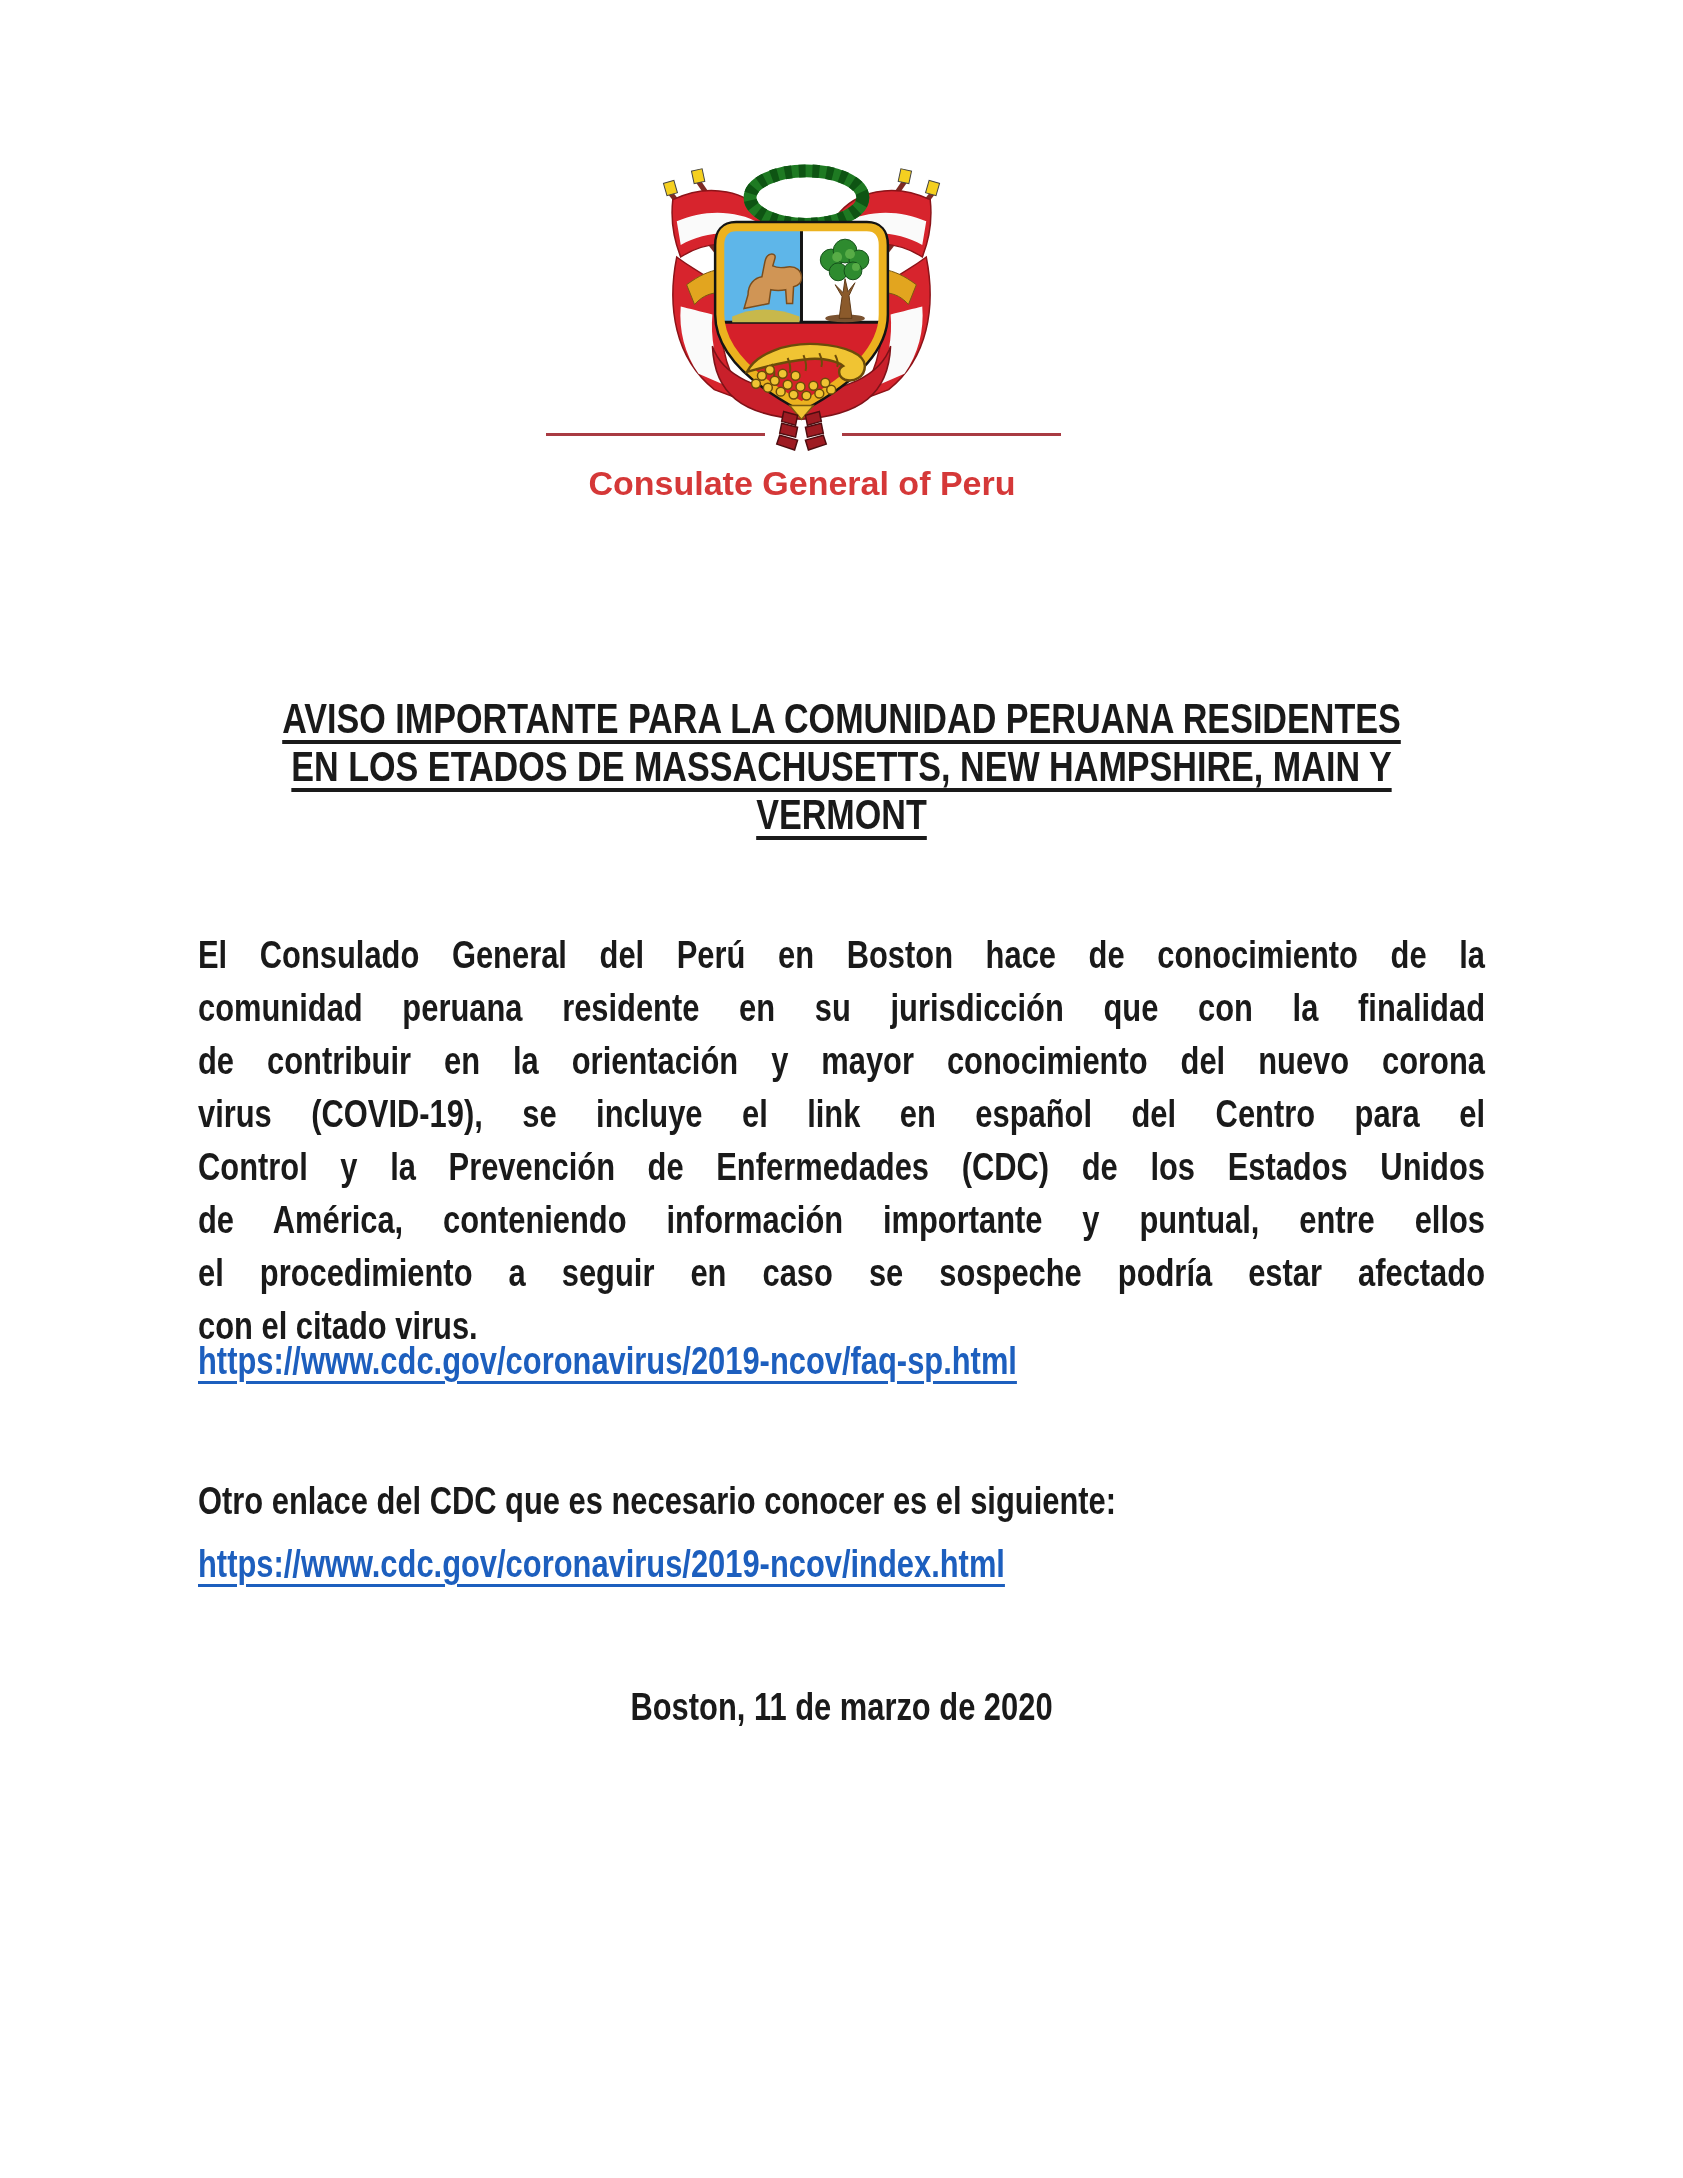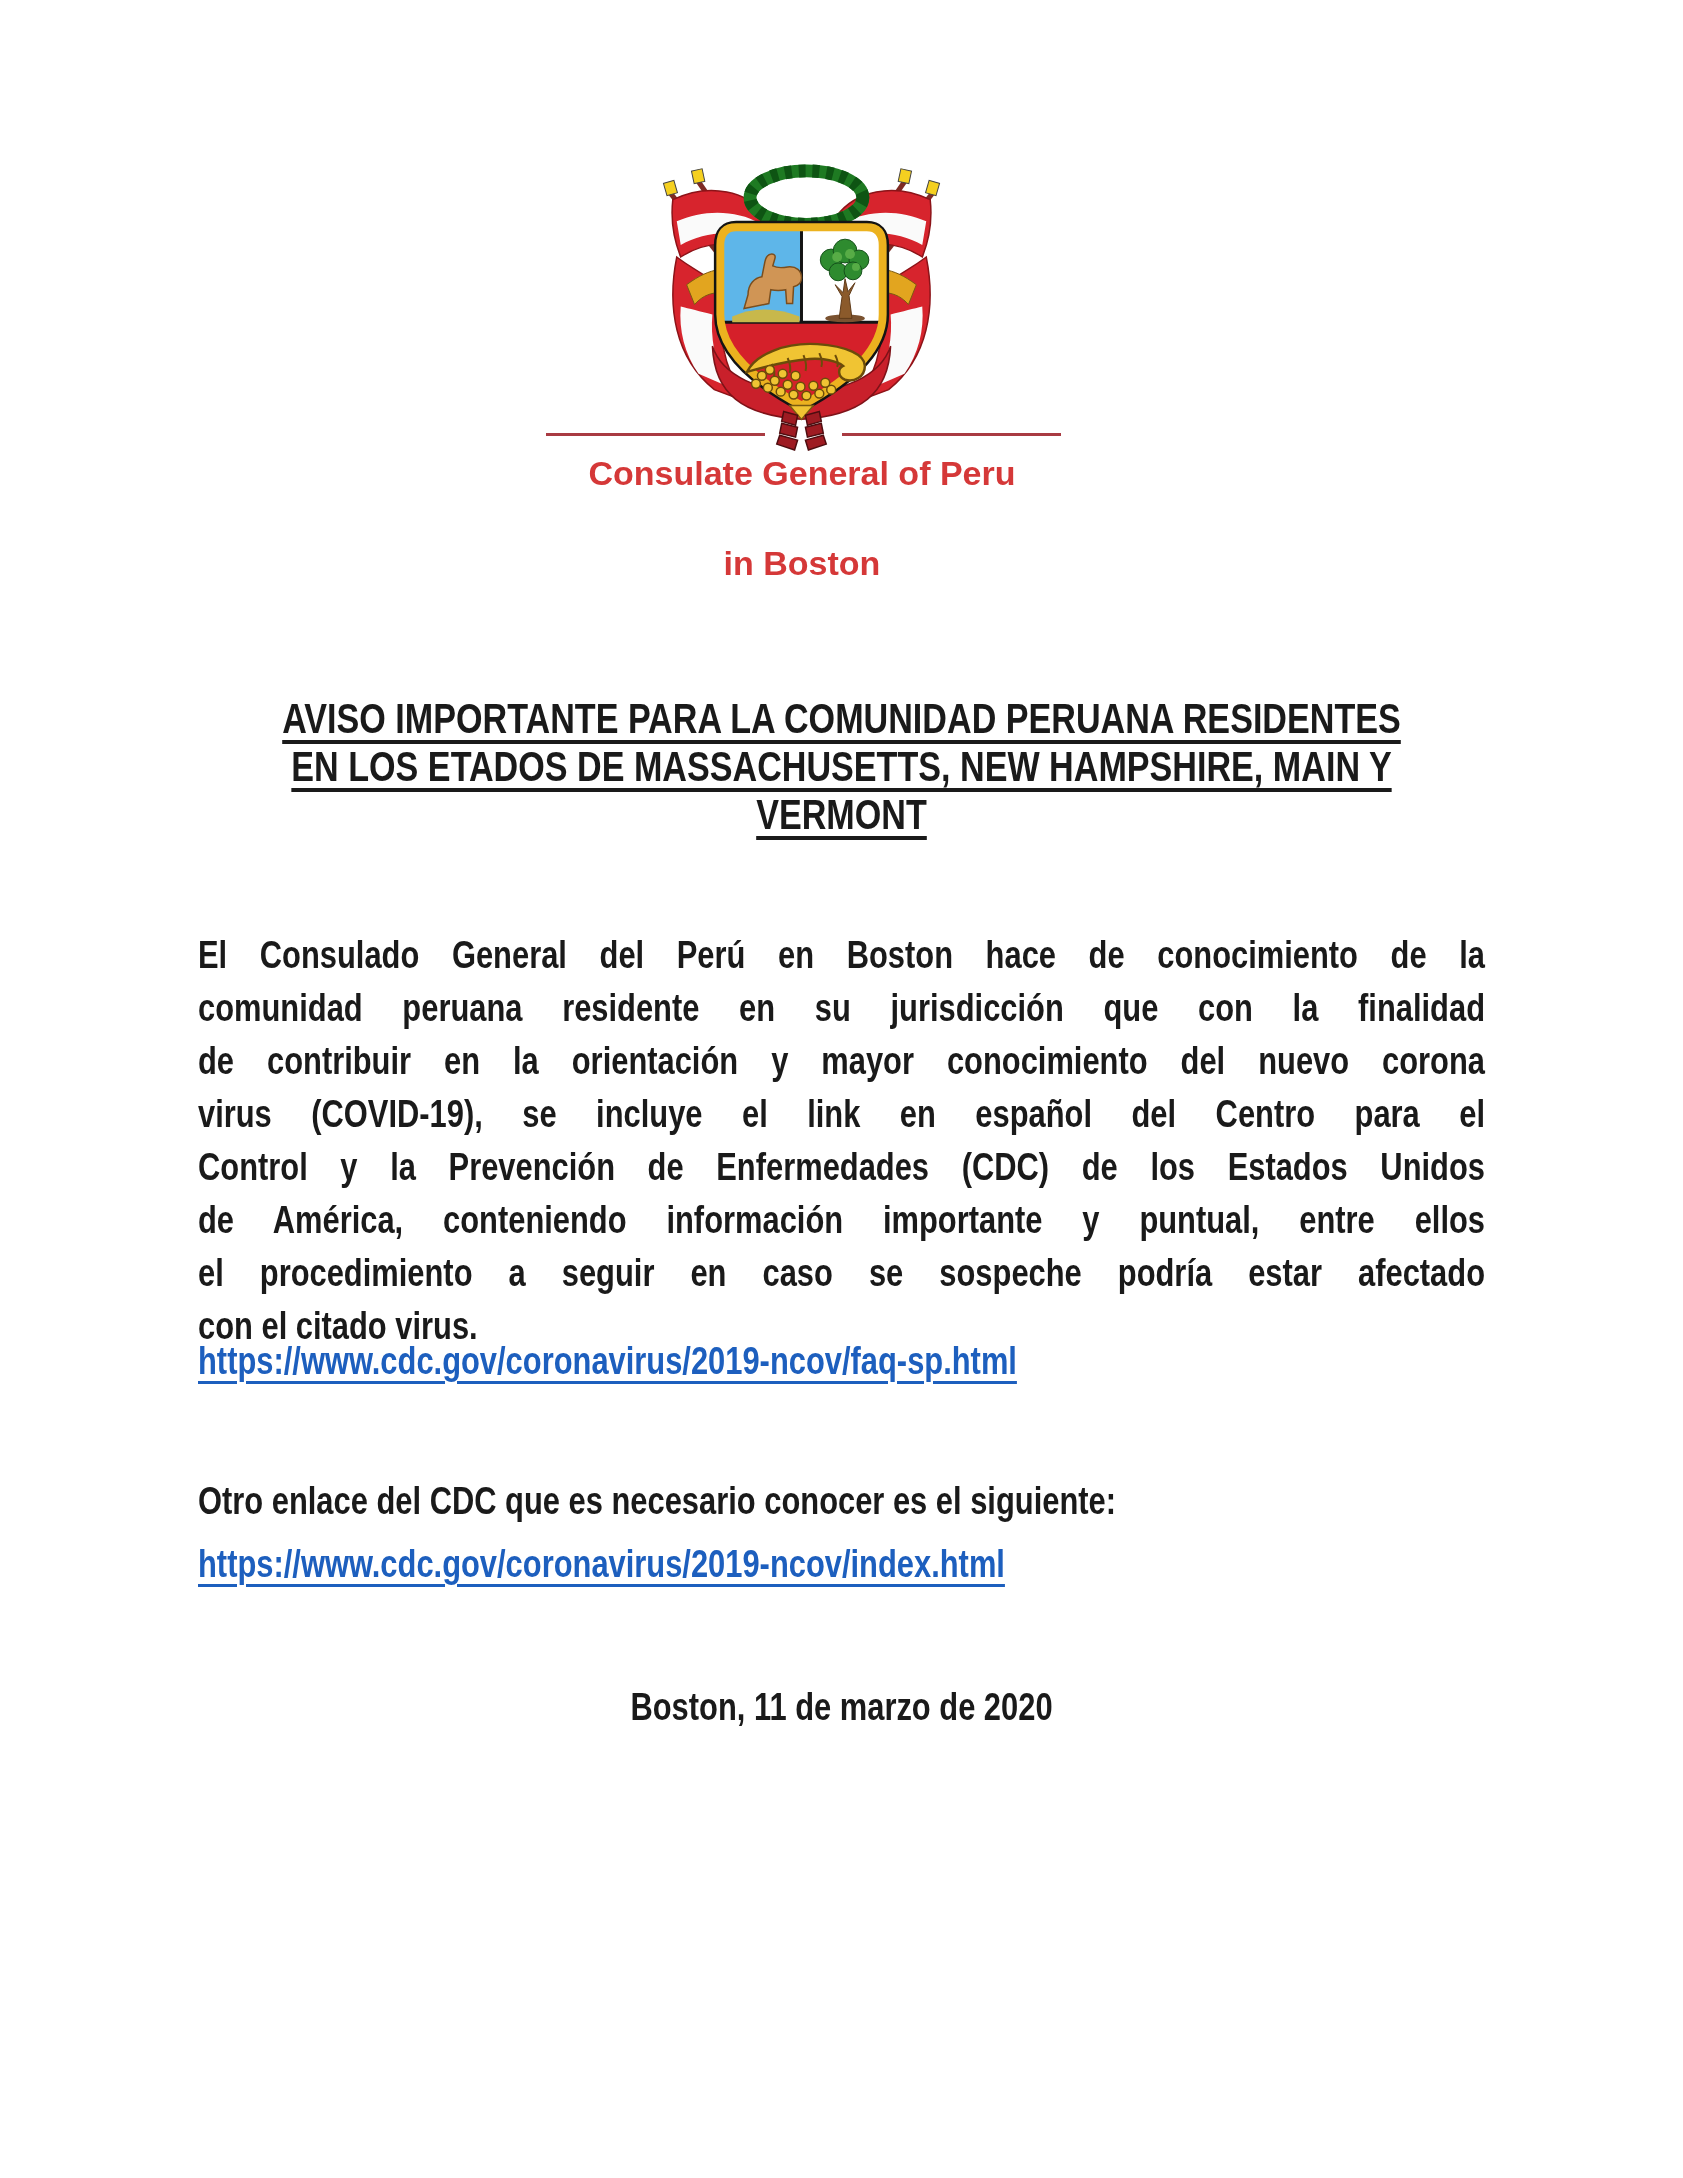--- a/index.html
+++ b/index.html
@@ -144,22 +144,21 @@
         <path d="M168,256 l-14,4 2,10 14,-4 Z"></path>
         <path d="M170,268 l-16,4 2,10 16,-4 Z"></path>
         <path d="M172,280 l-18,5 3,10 18,-6 Z"></path>
       </g>
     </g>
   </svg>
 
   <div class="divider" style="left:546px;top:433px;width:219px;"></div>
   <div class="divider" style="left:842px;top:433px;width:219px;"></div>
 
-  <div class="org-line" style="top:453px;">Consulate General of Peru</div>
-  <div class="org-line" style="top:543px;">in Boston</div>
+  <div class="org-line" style="top:463px;">Consulate General of Peru</div>
 </div>
 
 <div class="cond" style="left:198px;top:695px;">
   <div class="heading-line">AVISO IMPORTANTE PARA LA COMUNIDAD PERUANA RESIDENTES</div>
   <div class="heading-line">EN LOS ETADOS DE MASSACHUSETTS, NEW HAMPSHIRE, MAIN Y</div>
   <div class="heading-line">VERMONT</div>
 </div>
 
 <div class="cond" style="left:198px;top:929px;">
   <div class="body-line">El Consulado General del Perú en Boston hace de conocimiento de la</div>

